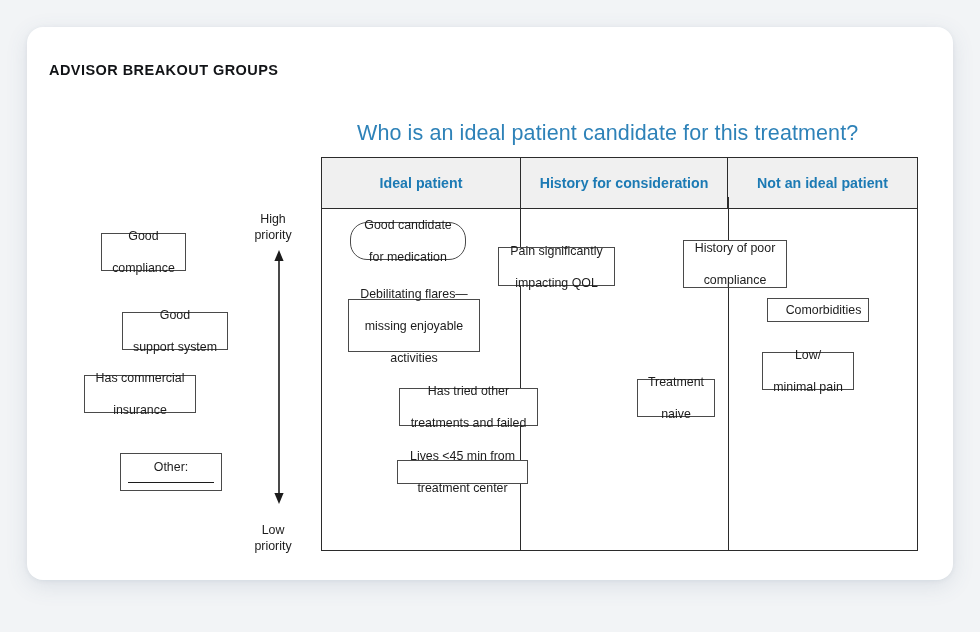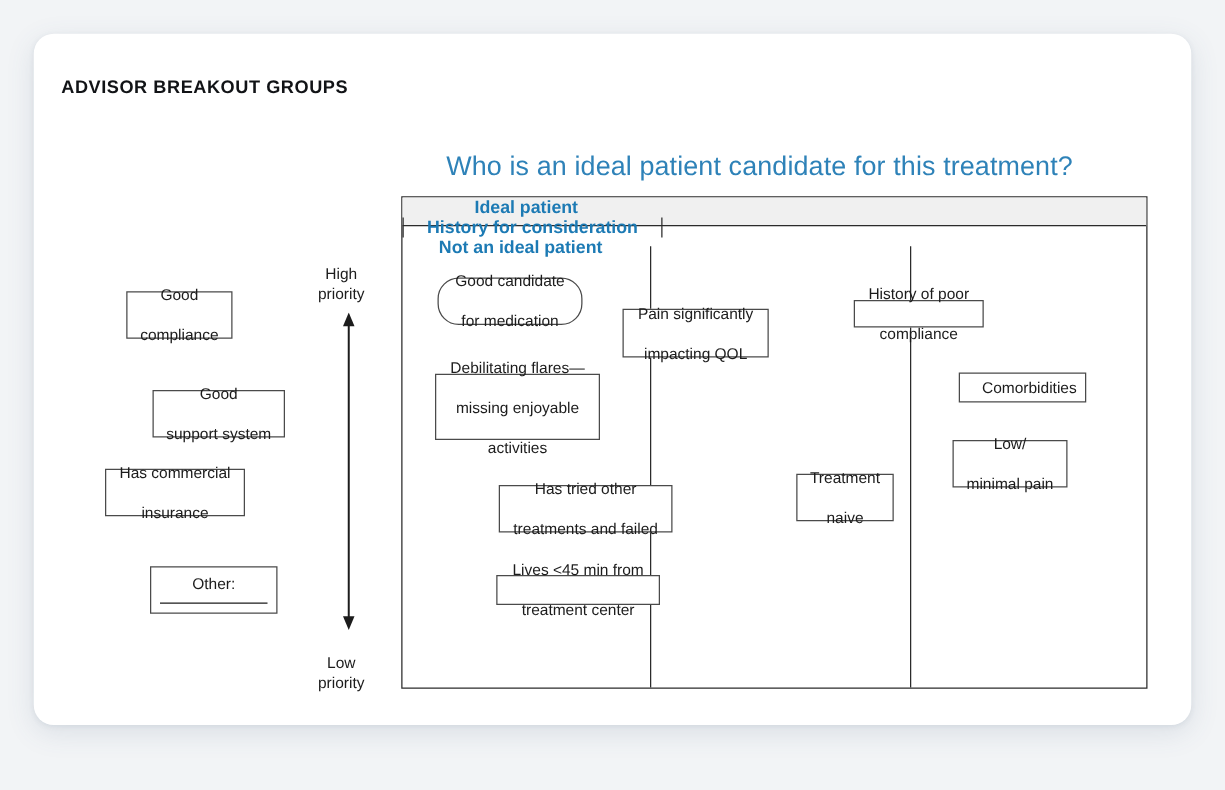--- a/index.html
+++ b/index.html
@@ -57,26 +57,25 @@
     width: 597px;
     height: 394px;
     border: 1.6px solid #2b2b2b;
     box-sizing: border-box;
   }
   .matrix-header {
     position: absolute;
     left: 0;
     top: 0;
     width: 100%;
-    height: 23px;
+    height: 51px;
     background: #f0f0f0;
     border-bottom: 1.6px solid #2b2b2b;
     box-sizing: border-box;
     display: flex;
-    flex-direction: column;
   }
   .hcell {
     display: flex;
     align-items: center;
     justify-content: center;
     color: #1c7ab4;
     font-size: 14.2px;
     font-weight: bold;
     box-sizing: border-box;
     white-space: nowrap;
@@ -232,21 +231,21 @@
     </span>
   </div>
 
   <div class="note" style="left:498px; top:247px; width:117px; height:39px;">
     <span>
       <span>Pain significantly</span><br>
       <span>impacting QOL</span>
     </span>
   </div>
 
-  <div class="note" style="left:683px; top:240px; width:104px; height:22px;">
+  <div class="note" style="left:683px; top:240px; width:104px; height:48px;">
     <span>
       <span>History of poor</span><br>
       <span>compliance</span>
     </span>
   </div>
 
   <div class="note" style="left:637px; top:379px; width:78px; height:38px;">
     <span>
       <span>Treatment</span><br>
       <span>naive</span>

